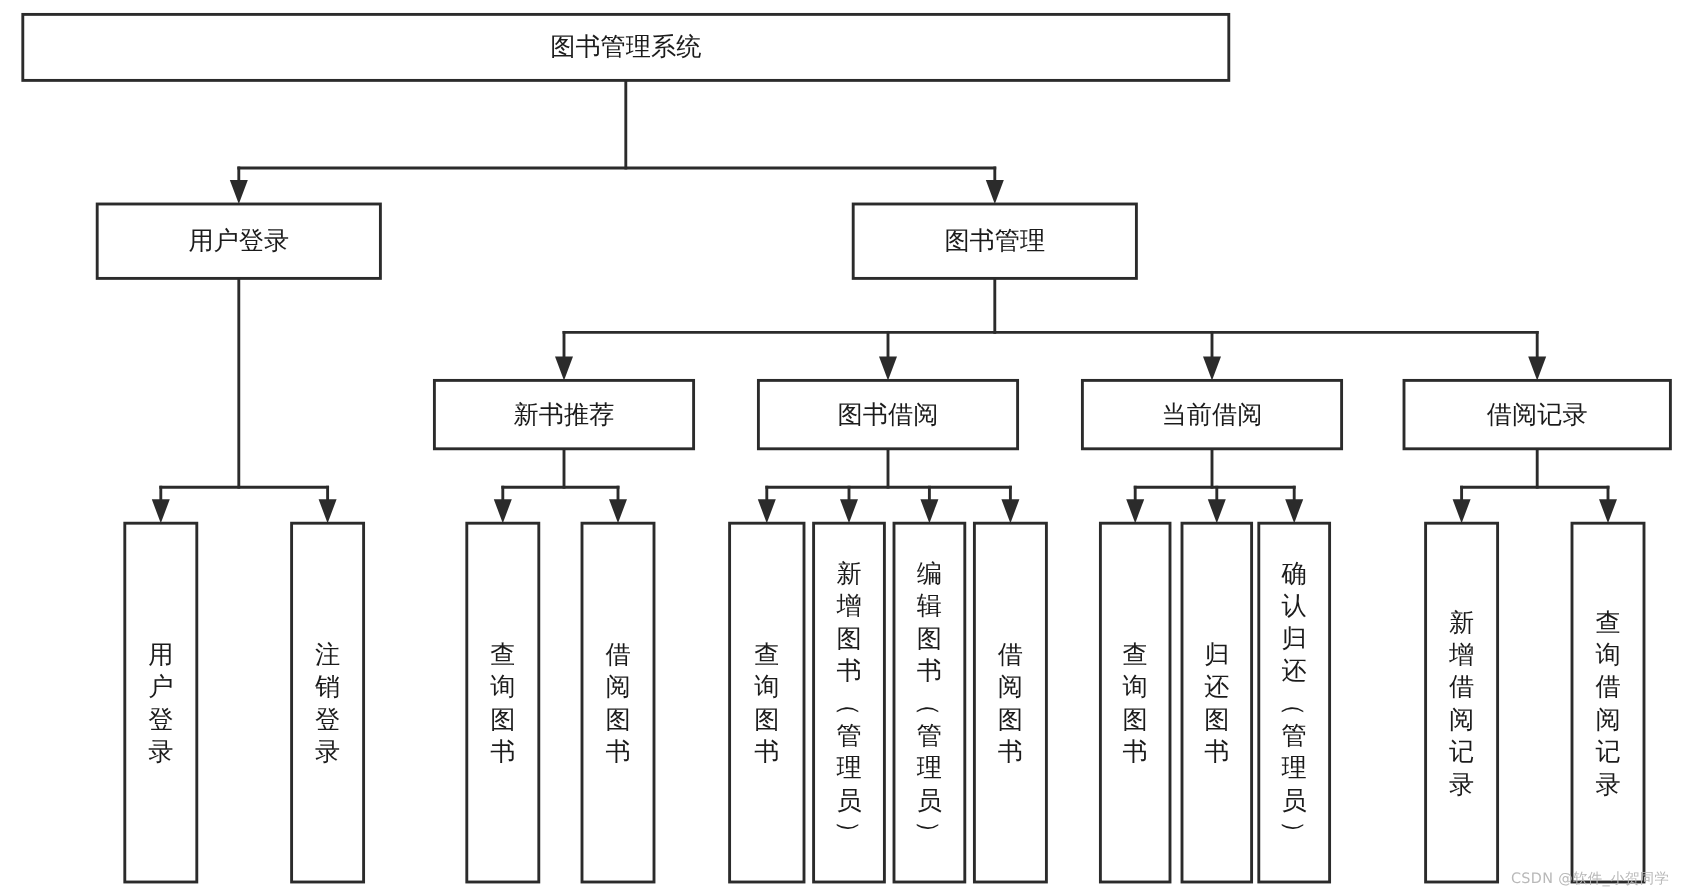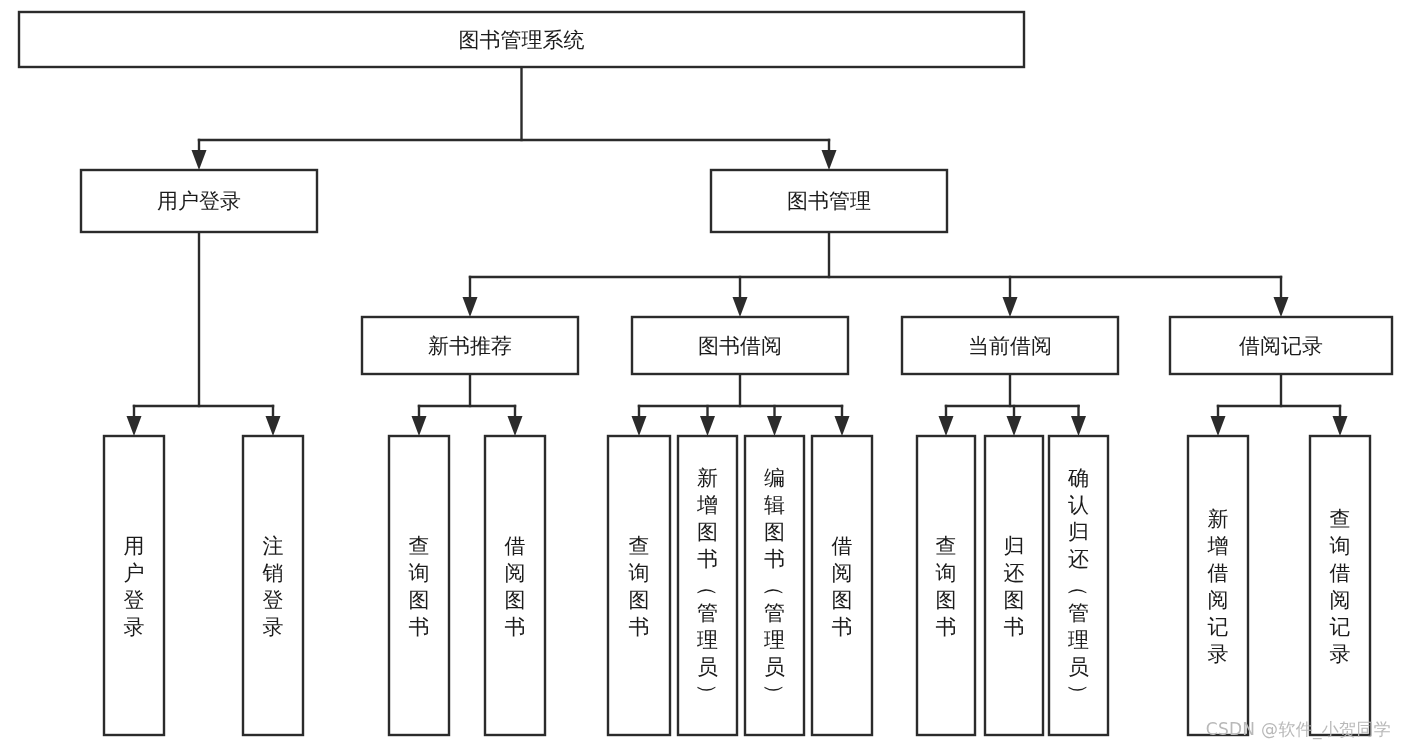--- a/index.html
+++ b/index.html
@@ -52,21 +52,21 @@
     font-family: "DejaVu Sans", "Liberation Sans", sans-serif;
     font-size: 21px;
     fill: #1b1b1b;
     text-anchor: middle;
   }
   .watermark {
     position: absolute;
     right: 8px;
     bottom: 6px;
     font-family: "DejaVu Sans", "Liberation Sans", sans-serif;
-    font-size: 17px;
+    font-size: 12px;
     color: #b9b9b9;
     white-space: nowrap;
     letter-spacing: 0.3px;
   }
 </style>
 </head>
 <body>
 
 <div id="diagram-root">
   <svg class="diagram-canvas" viewBox="0 0 1405 747">

